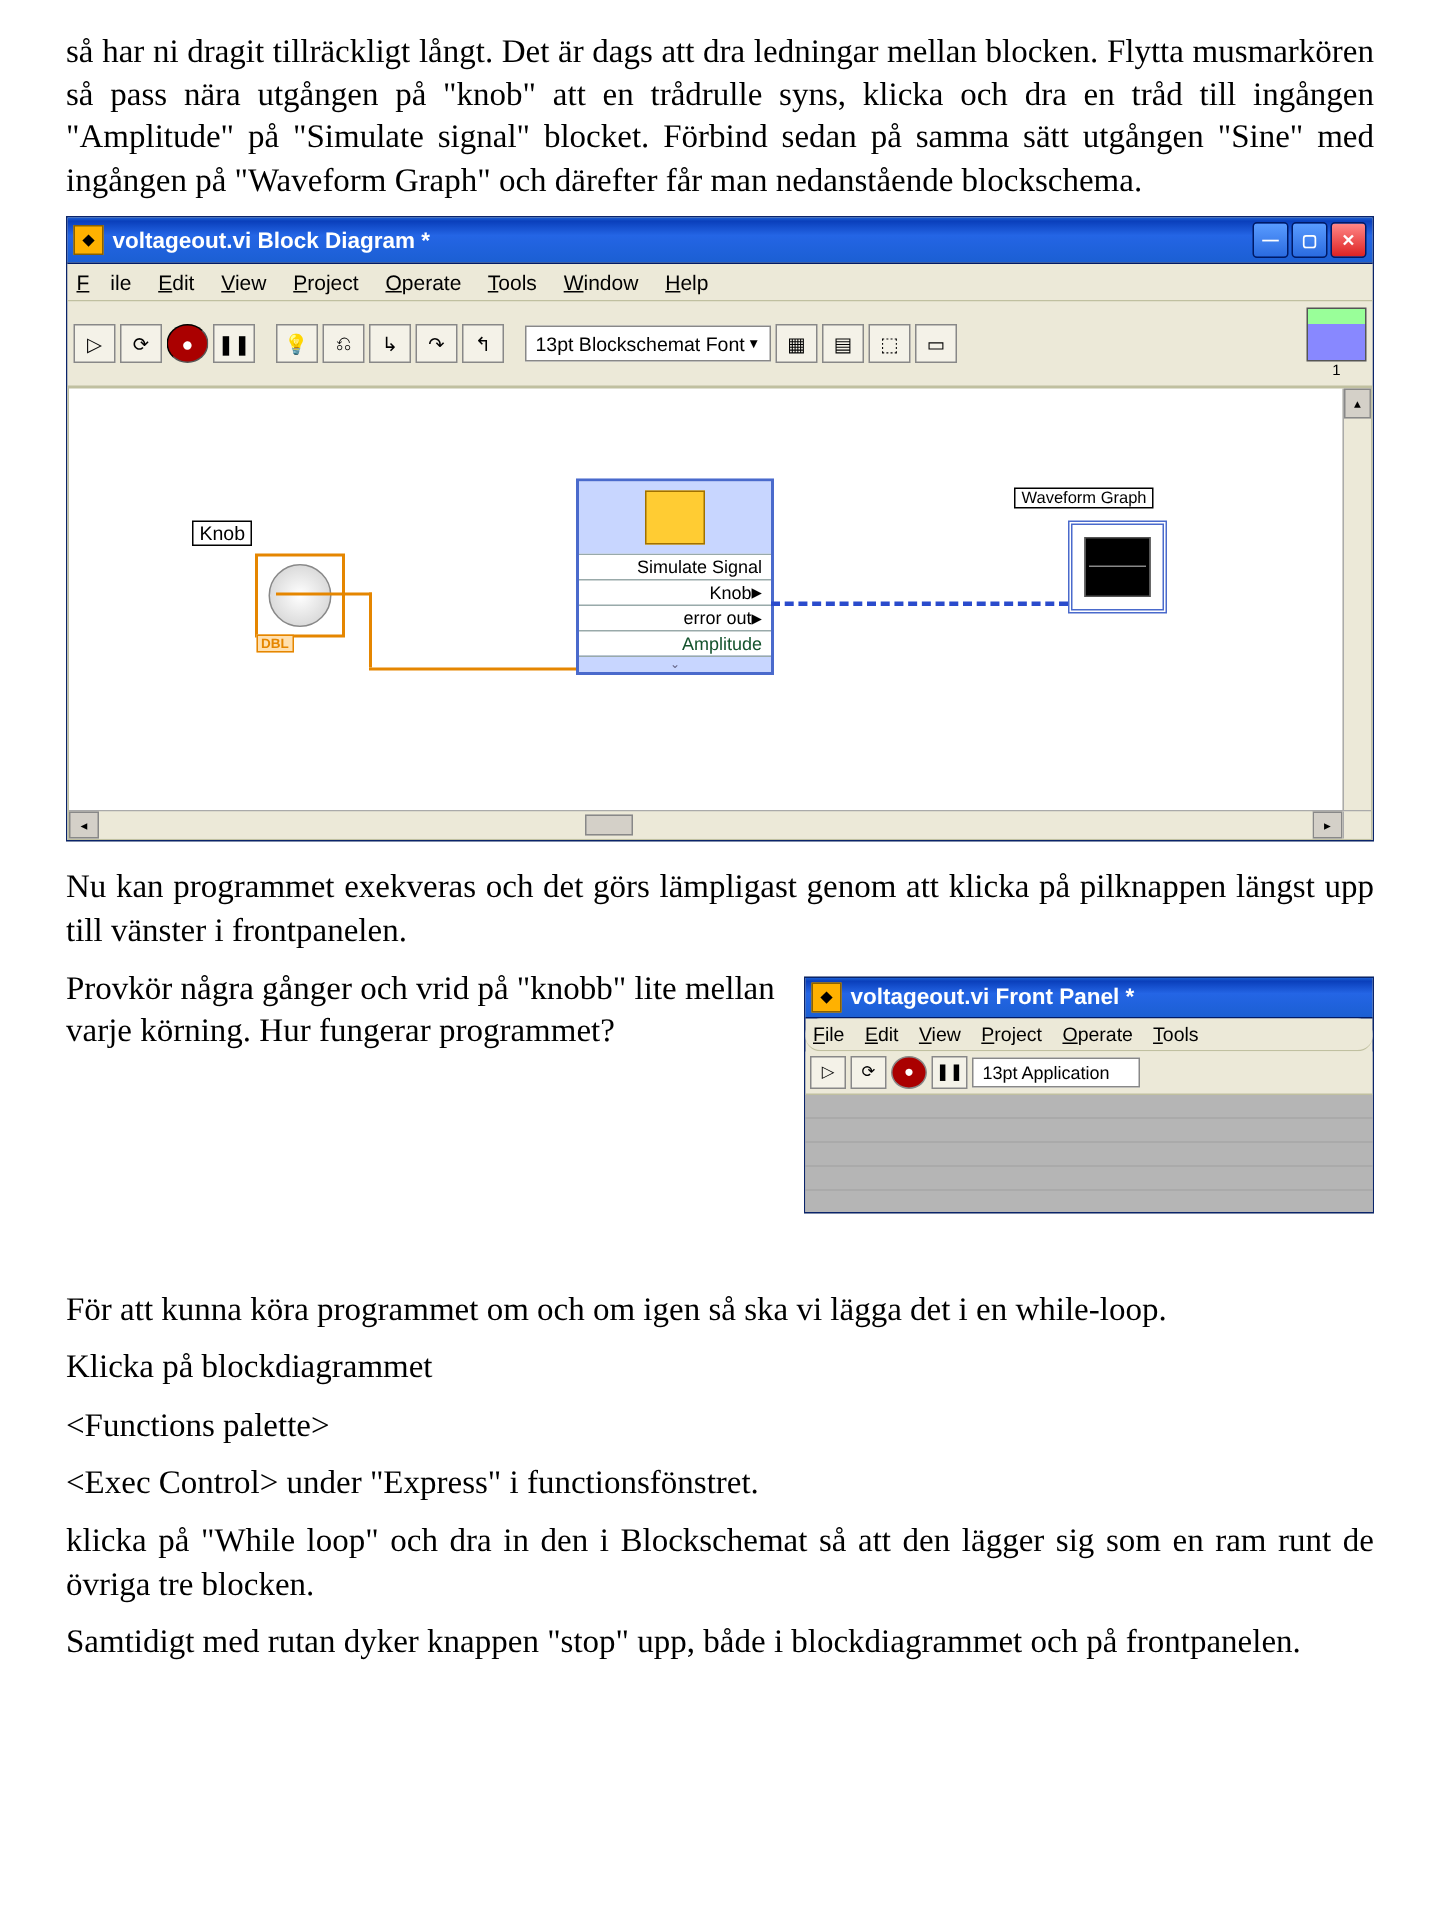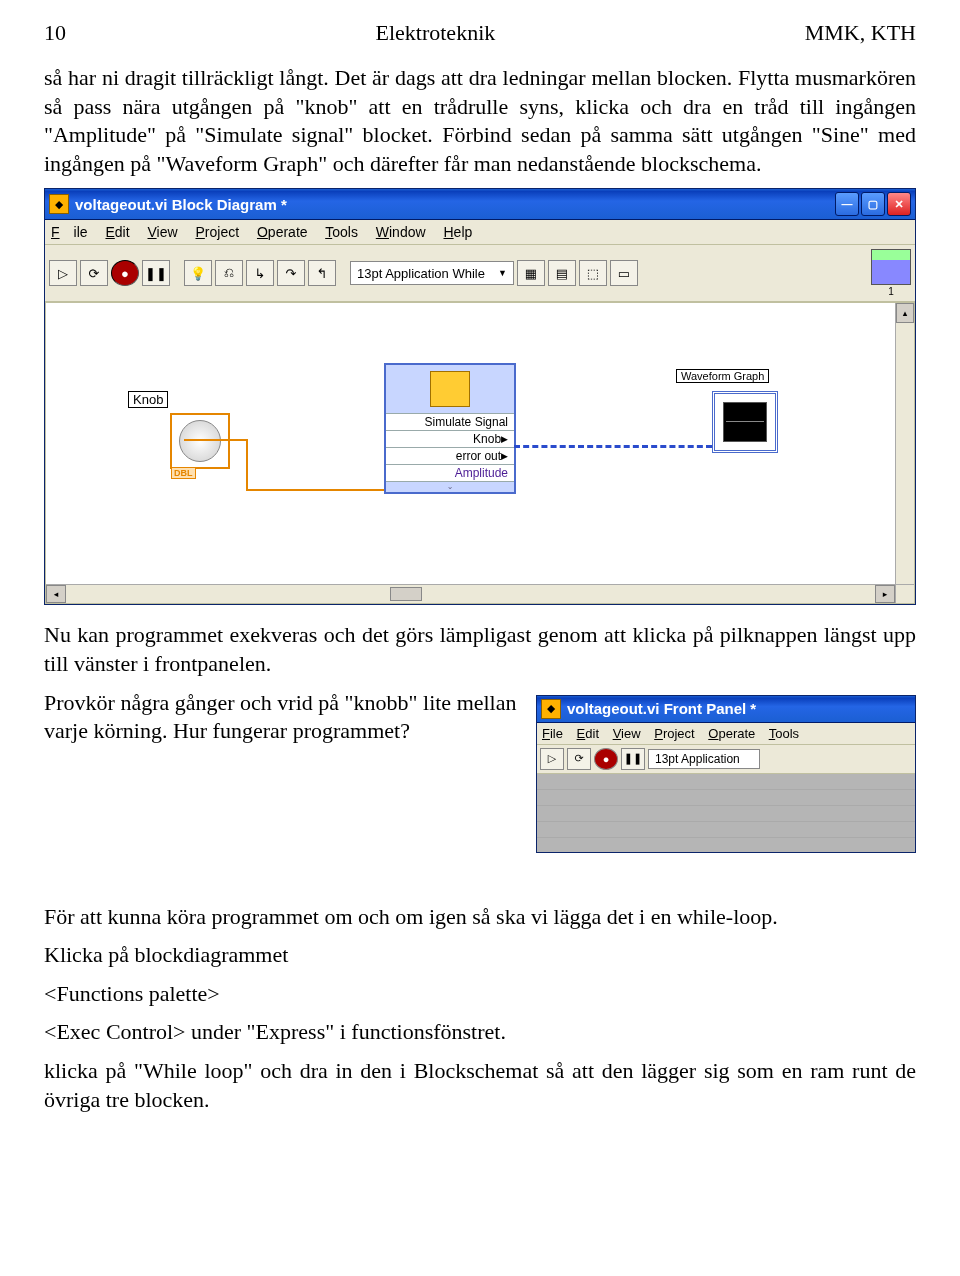--- a/index.html
+++ b/index.html
@@ -41,53 +41,48 @@
   .knob { position:absolute; left:80px; top:110px;padding-left:44px; }
   .knob .klabel { background:#fff; border:1px solid #000; padding:0 4px; font-size:13px; position:absolute; top:-22px; left:2px;}
   .knob .kbig { width:56px; height:52px; border:2px solid #e58600; background:#fff; display:flex; align-items:center; justify-content:center; position:relative; }
   .knob .kbig .kdial { width:40px; height:40px; border-radius:50%; background:radial-gradient(#fff,#ccc); border:1px solid #888; }
   .knob .kbig .tag { position:absolute; bottom:-12px; left:-1px; font-size:9px; color:#e58600; font-weight:bold; background:#ffe0b0; padding:0 2px; border:1px solid #e58600;}
   .sim { position:absolute; left:338px; top:60px; width:128px; border:2px solid #4a6acc; background:#eaf0ff; }
   .sim .hdr2 { height:48px; background:#c8d6ff; display:flex; align-items:center; justify-content:center; position:relative; }
   .sim .hdr2 .simicon { width:38px; height:34px; background:#ffcc33; border:1px solid #a07000; position:relative; }
   .sim .row { font-size:12px; padding:1px 6px; background:#fff; border-top:1px solid #9aa; display:flex; justify-content:flex-end; align-items:center; }
   .sim .row .rarr { font-size:9px; }
-  .sim .row.amp { color:#4c1d95; }
+  .sim .row.amp { color:#14532d; }
   .sim .foot { height:10px; background:#c8d6ff; border-top:1px solid #9aa; text-align:center; font-size:8px; color:#668;}
   .wave { position:absolute; left:666px; top:88px; }
   .wave .wlabel { background:#fff; border:1px solid #000; padding:0 4px; font-size:11px; position:absolute; top:-22px; left:-36px; white-space:nowrap;}
   .wave .wbig { width:60px; height:56px; border:3px double #4a6acc; background:#fff; display:flex; align-items:center; justify-content:center; }
   .wave .wbig .wgraph { width:42px; height:38px; background:#000; border:1px solid #555; position:relative;}
   .wave .wbig .wgraph::after { content:""; position:absolute; left:2px; right:2px; top:18px; border-top:1px solid #888;}
   .wire-o { position:absolute; border-top:2px solid #e58600; }
   .wire-ov { position:absolute; border-left:2px solid #e58600; }
   .wire-b { position:absolute; border-top:3px dashed #2a4bcc; }
 
   
   .win2 { border:1px solid #0a246a; background:#ece9d8; font-family:Tahoma,Arial,sans-serif; font-size:13px; float:right; width:378px; margin:6px 0 10px 18px; }
   .win2 .titlebar { height:26px; font-size:13px; }
-  .win2 .menubar { font-size:13px; padding:3px 5px;}
+  .win2 .menubar { font-size:13px; padding:3px 5px;border-radius:10px;}
   .win2 .menubar span { margin-right:10px; }
   .win2 .toolbar { padding:3px; }
   .win2 .tbtn { width:22px; height:20px; font-size:11px;}
   .win2 .fontbox { width:98px; height:18px; font-size:12px;}
   .win2 .panelgrid { height:78px; background:#b5b5b5; background-image:repeating-linear-gradient(#b5b5b5 0,#b5b5b5 15px,#aaa 15px,#aaa 16px),repeating-linear-gradient(90deg,#b5b5b5 0,#b5b5b5 15px,#aaa 15px,#aaa 16px);}
   .clearfix::after { content:""; display:block; clear:both; }
 
   .menuitem { color:#000; }
 </style>
 </head>
 <body>
 <div class="page">
 
-<div class="hdr">
-  <div>10</div>
-  <div>Elektroteknik</div>
-  <div>MMK, KTH</div>
-</div>
 
 <p class="body">så har ni dragit tillräckligt långt. Det är dags att dra ledningar mellan blocken. Flytta musmarkören så pass nära utgången på "knob" att en trådrulle syns, klicka och dra en tråd till ingången "Amplitude" på "Simulate signal" blocket. Förbind sedan på samma sätt utgången "Sine" med ingången på "Waveform Graph" och därefter får man nedanstående blockschema.</p>
 
 <div class="win">
   <div class="titlebar">
     <div class="lvicon">⬥</div>
     <div class="ttxt">voltageout.vi Block Diagram *</div>
     <div class="wbtns">
       <div class="wbtn">—</div>
       <div class="wbtn">▢</div>
@@ -110,21 +105,21 @@
     <div class="tbtn pressed" style="background:#a00;color:#fff;border-radius:50%;">●</div>
     <div class="tbtn">❚❚</div>
     <div style="width:8px;"></div>
     <div class="tbtn">💡</div>
     <div class="tbtn">⎌</div>
     <div class="tbtn">↳</div>
     <div class="tbtn">↷</div>
     <div class="tbtn">↰</div>
     <div style="width:8px;"></div>
     <div class="fontbox">
-      <span>13pt Application While</span>
+      <span>13pt Blockschemat Font</span>
           <span class="dd">▼</span>
     </div>
     <div class="tbtn">▦</div>
     <div class="tbtn">▤</div>
     <div class="tbtn">⬚</div>
     <div class="tbtn">▭</div>
     <div class="righticon">
       <div class="rii"></div>
       <div class="n1">1</div>
     </div>
@@ -217,14 +212,15 @@
     <div class="panelgrid"></div>
   </div>
   <p class="body" style="text-align:left;">Provkör några gånger och vrid på "knobb" lite mellan varje körning. Hur fungerar programmet?</p>
 </div>
 
 <p class="body" style="margin-top:40px;">För att kunna köra programmet om och om igen så ska vi lägga det i en while-loop.</p>
 <p class="body">Klicka på blockdiagrammet</p>
 <p class="body indent2">&lt;Functions palette&gt;</p>
 <p class="body indent3">&lt;Exec Control&gt; under "Express" i functionsfönstret.</p>
 <p class="body indent3" style="text-align:justify;">klicka på "While loop" och dra in den i  Blockschemat så att den lägger sig som en ram runt de övriga tre blocken.</p>
+<p class="body">Samtidigt med rutan dyker knappen "stop" upp, både i blockdiagrammet och på frontpanelen.</p>
 
 </div>
 
 </body></html>

